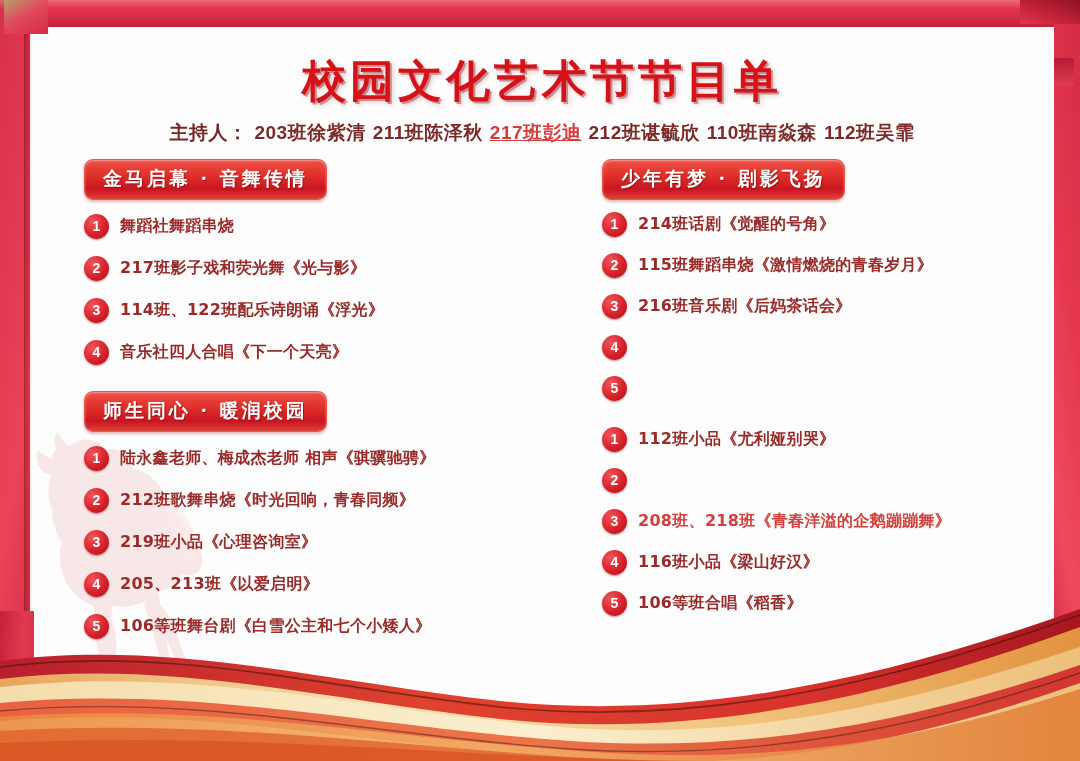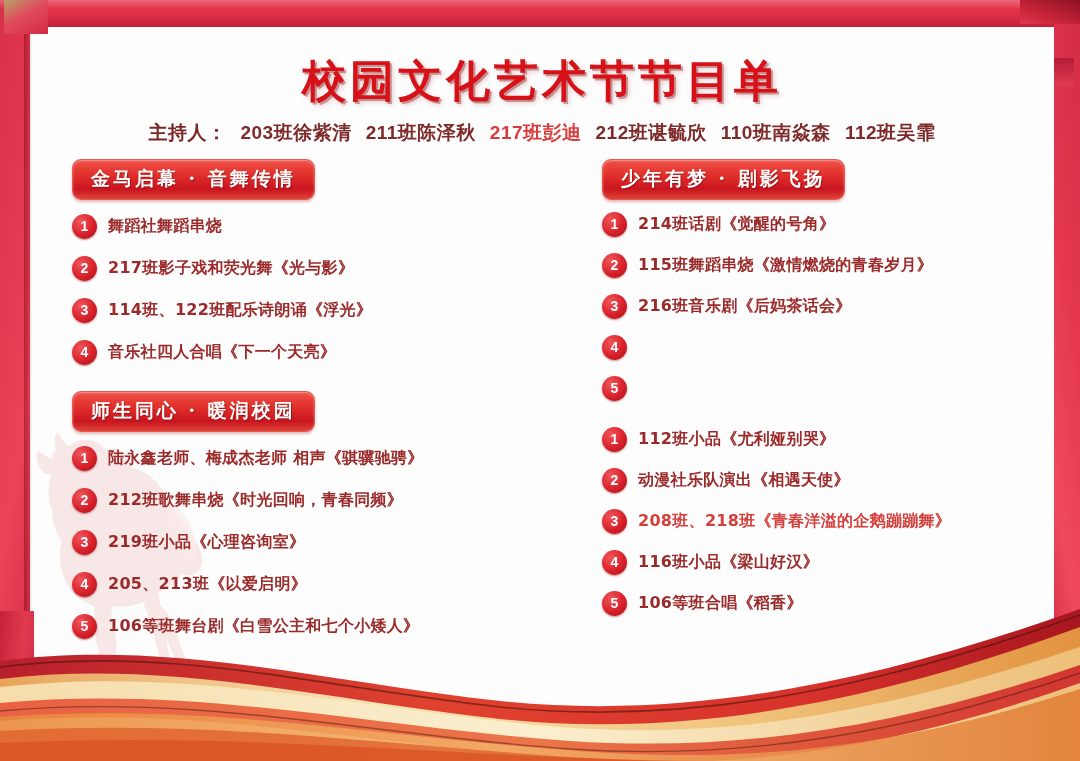--- a/index.html
+++ b/index.html
@@ -143,30 +143,30 @@
     left: 0; top: 93px;
     width: 1024px;
     text-align: center;
     font-size: 19px;
     font-weight: bold;
     color: #8c2f2f;
     letter-spacing: .5px;
     white-space: nowrap;
   }
   .hosts-label { color: #7a2626; }
-  .host-name { color: #7d2a2a; margin-left: 14px; }
-  .host-name.accent { color: #d93c3c; }
+  .host-name { color: #7d2a2a; margin-left: 7px; }
+  .host-name.accent { color: #d93c3c; text-decoration: underline; }
 
   .columns {
     position: absolute;
     left: 0; top: 132px;
     width: 1024px;
     display: flex;
   }
-  .col-left { width: 530px; padding-left: 42px; box-sizing: border-box; }
+  .col-left { width: 530px; padding-left: 54px; box-sizing: border-box; }
   .col-right { width: 494px; padding-left: 42px; box-sizing: border-box; }
 
   .section { margin-bottom: 14px; }
   .section + .section { margin-top: 26px; }
 
   .section-header {
     display: inline-block;
     padding: 6px 18px 7px 18px;
     border-radius: 9px;
     background: linear-gradient(180deg, #ef5046 0%, #e02f2a 40%, #c81520 75%, #e04338 100%);
@@ -371,21 +371,20 @@
                 <span class="num-badge">5</span>
               </div>
             </div></div>
           <div class="section"><div class="items">
               <div class="program-item">
                 <span class="num-badge">1</span>
                 <span class="item-text">112班小品《尤利娅别哭》</span>
               </div>
               <div class="program-item">
                 <span class="num-badge">2</span>
-                <span class="item-text">动漫社乐队演出《相遇天使》</span>
               </div>
               <div class="program-item">
                 <span class="num-badge">3</span>
                 <span class="item-text accent">208班、218班《青春洋溢的企鹅蹦蹦舞》</span>
               </div>
               <div class="program-item">
                 <span class="num-badge">4</span>
                 <span class="item-text">116班小品《梁山好汉》</span>
               </div>
               <div class="program-item">

